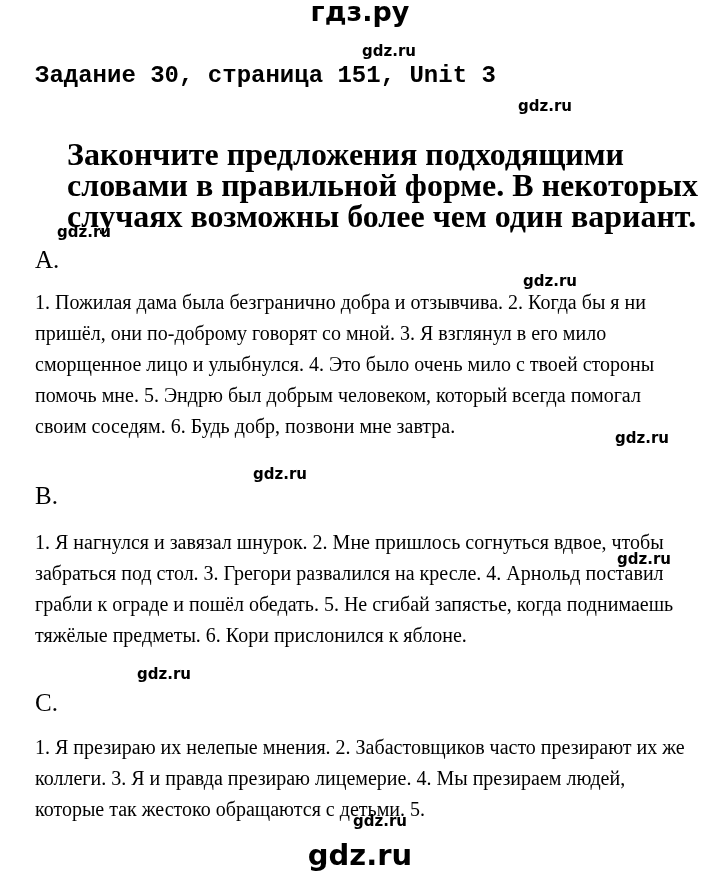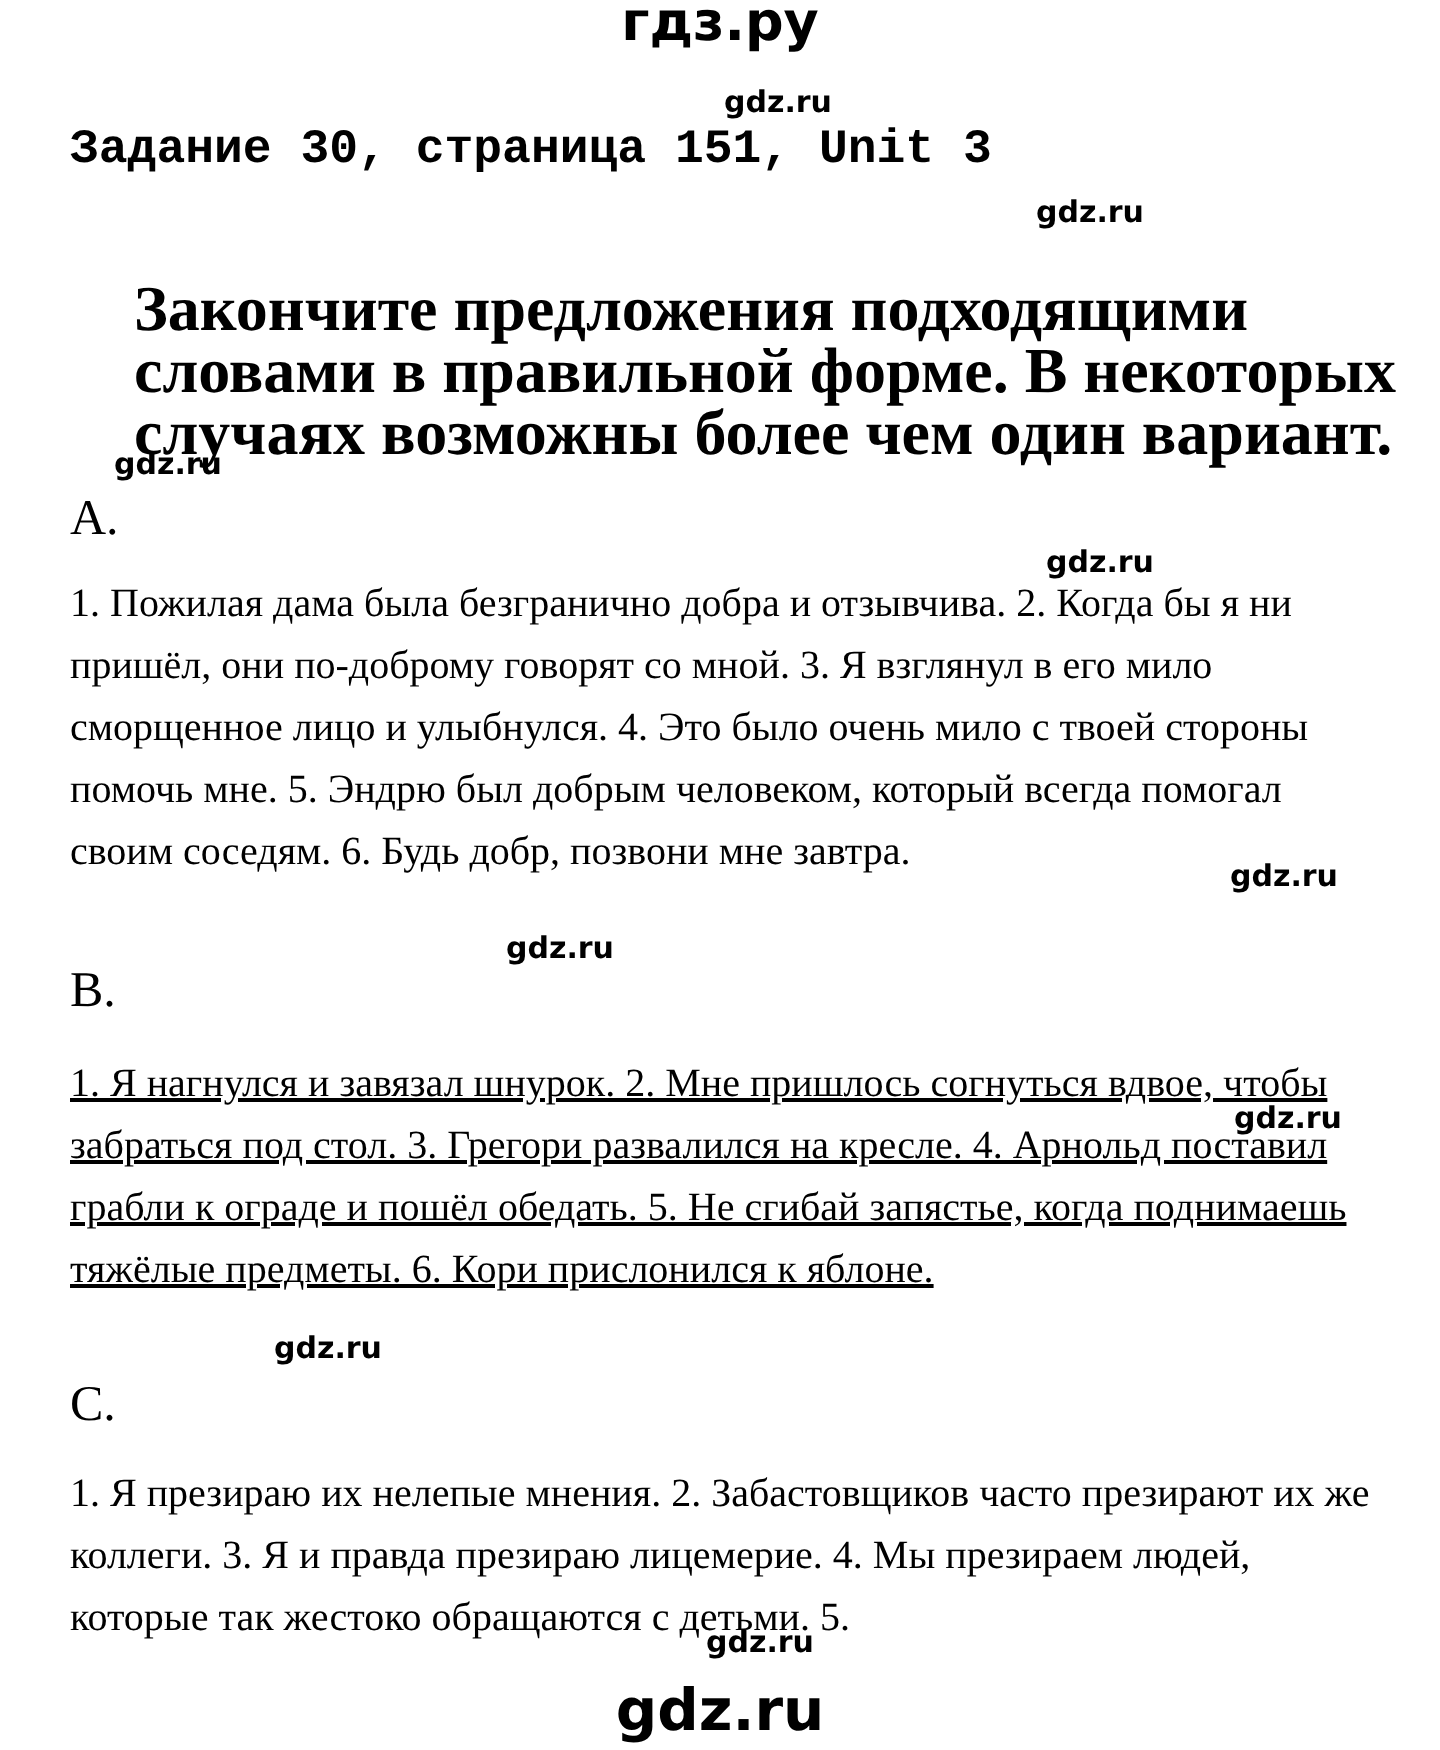--- a/index.html
+++ b/index.html
@@ -62,21 +62,21 @@
   .label-b { top: 482px; }
   .label-c { top: 689px; }
 
   .section-text {
     left: 35px;
     width: 660px;
     font-size: 20px;
     line-height: 31px;
   }
   .text-a { top: 287px; }
-  .text-b { top: 527px; text-decoration: underline; }
+  .text-b { top: 527px; }
   .text-c { top: 732px; }
 
   .footer-logo {
     left: 0; right: 0; top: 838px;
     text-align: center;
     font-family: "DejaVu Sans", sans-serif;
     font-weight: bold;
     font-size: 29px;
   }
 </style>

